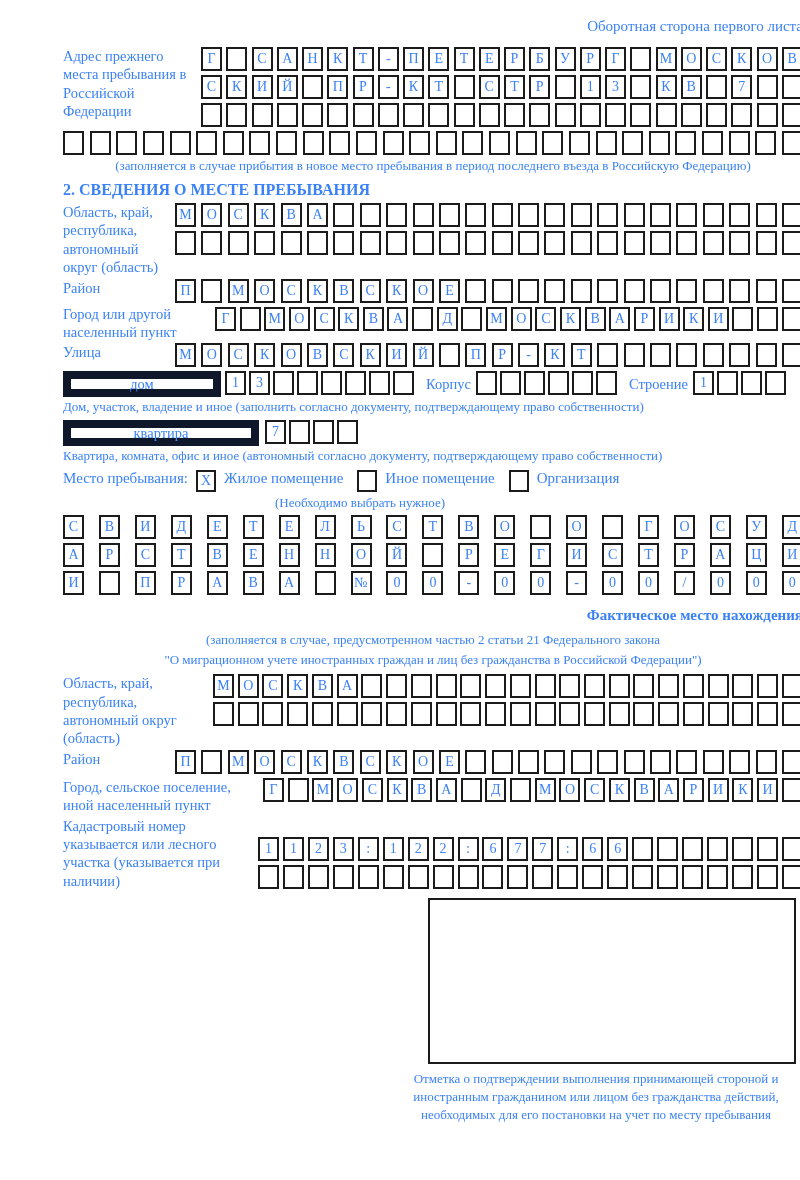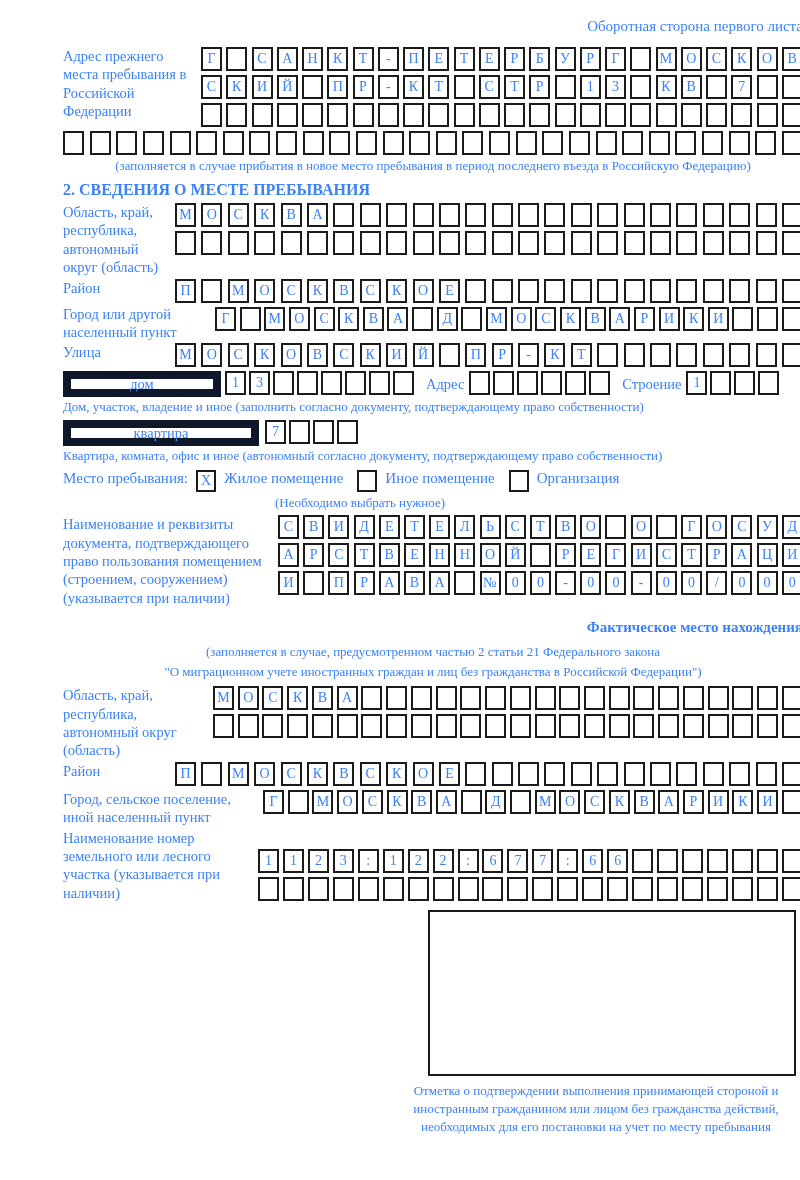--- a/index.html
+++ b/index.html
@@ -332,21 +332,21 @@
     <div class="cells-fixed">
         <span class="cell">1</span>
         <span class="cell">3</span>
         <span class="cell"></span>
         <span class="cell"></span>
         <span class="cell"></span>
         <span class="cell"></span>
         <span class="cell"></span>
         <span class="cell"></span>
       </div>
-    <div class="inline-lbl">Адрес</div>
+    <div class="inline-lbl">Корпус</div>
     <div class="cells-fixed">
         <span class="cell"></span>
         <span class="cell"></span>
         <span class="cell"></span>
         <span class="cell"></span>
         <span class="cell"></span>
         <span class="cell"></span>
       </div>
     <div class="inline-lbl">Строение</div>
     <div class="cells-fixed">
@@ -374,21 +374,20 @@
     <span class="checkbox">X</span>
     <span class="ck-lbl">Жилое помещение</span>
     <span class="checkbox"></span>
     <span class="ck-lbl">Иное помещение</span>
     <span class="checkbox"></span>
     <span class="ck-lbl">Организация</span>
   </div>
   <div class="choose-note">(Необходимо выбрать нужное)</div>
 
   <div class="frow mt4">
-    <div class="lbl w215">Наименование и реквизиты документа, подтверждающего право пользования помещением (строением, сооружением) (указывается при наличии)</div>
     <div class="rows">
       <div class="cells">
           <span class="cell">С</span>
           <span class="cell">В</span>
           <span class="cell">И</span>
           <span class="cell">Д</span>
           <span class="cell">Е</span>
           <span class="cell">Т</span>
           <span class="cell">Е</span>
           <span class="cell">Л</span>
@@ -569,21 +568,21 @@
         <span class="cell">А</span>
         <span class="cell">Р</span>
         <span class="cell">И</span>
         <span class="cell">К</span>
         <span class="cell">И</span>
         <span class="cell"></span>
       </div>
   </div>
 
   <div class="frow mt2">
-    <div class="lbl w195">Наименование номер земельного или лесного участка (указывается при наличии)</div>
+    <div class="lbl w195">Кадастровый номер указывается или лесного участка (указывается при наличии)</div>
     <div class="rows kad-rows">
       <div class="cells">
           <span class="cell">1</span>
           <span class="cell">1</span>
           <span class="cell">2</span>
           <span class="cell">3</span>
           <span class="cell">:</span>
           <span class="cell">1</span>
           <span class="cell">2</span>
           <span class="cell">2</span>

